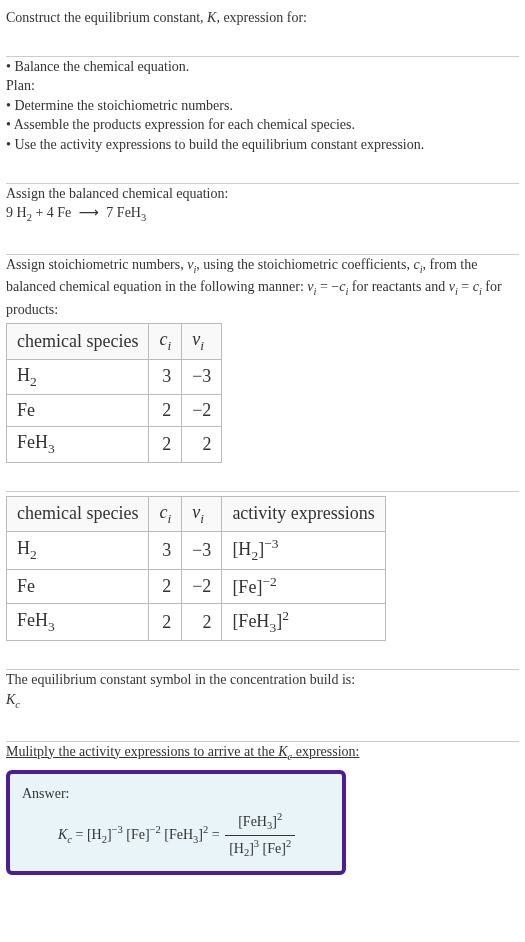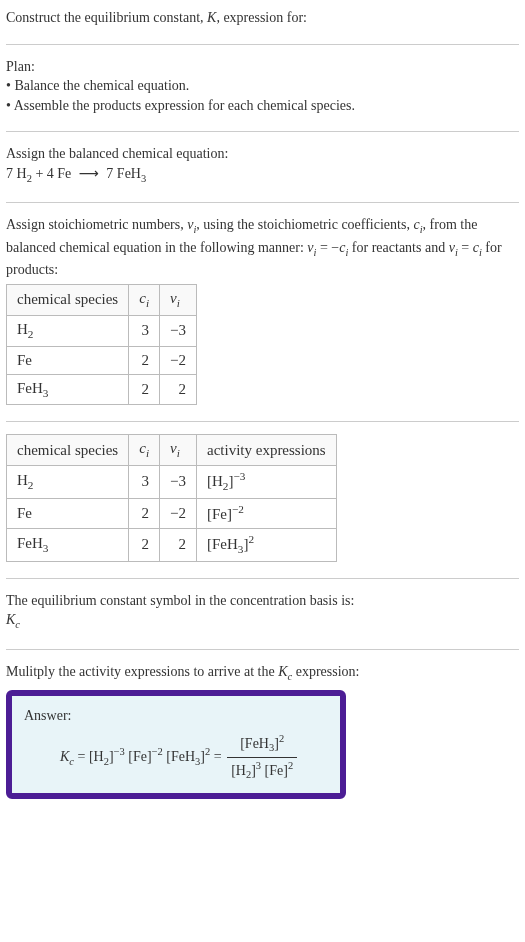--- a/index.html
+++ b/index.html
@@ -6,45 +6,44 @@
     body {
       font-family: Georgia, 'Times New Roman', serif;
       font-size: 14px;
       color: #333;
       width: 525px;
       background: #fff;
       padding: 8px 6px;
       line-height: 1.4;
     }
     .section {
-      padding-bottom: 16px;
+      padding-bottom: 28px;
       border-bottom: 1px solid #ccc;
-      margin-bottom: 12px;
     }
     .section:last-child { border-bottom: none; }
     .sub { vertical-align: sub; font-size: 0.75em; }
     .sup { vertical-align: super; font-size: 0.75em; }
     .italic { font-style: italic; }
     .arrow { padding: 0 4px; }
     table {
       border-collapse: collapse;
       margin-top: 4px;
     }
     th, td {
       border: 1px solid #bbb;
       padding: 3px 10px;
       text-align: left;
       font-weight: normal;
-      font-size: 15px;
+      font-size: 18px;
     }
     th { background: #f9f9f9; }
     .num { text-align: right; }
     .answer-box {
       background: #e8f4f8;
-      border: 6px solid #4c1d95;
+      border: 4px solid #4c1d95;
       border-radius: 6px;
       padding: 10px 12px;
       margin-top: 6px;
       display: inline-block;
       min-width: 340px;
     }
     .frac {
       display: inline-block;
       vertical-align: middle;
       text-align: center;
@@ -65,29 +64,31 @@
 </head>
 <body>
 
 <div class="section">
   <div>
     <span>Construct the equilibrium constant, </span><span class="italic">K</span><span>, expression for:</span>
   </div>
 </div>
 
 <div class="section">
+  <div>• Balance the chemical equation.</div>
   <div>Plan:</div>
-  <div>• Balance the chemical equation.</div>
+  <div>• Determine the stoichiometric numbers.</div>
   <div>• Assemble the products expression for each chemical species.</div>
+  <div>• Use the activity expressions to build the equilibrium constant expression.</div>
 </div>
 
 <div class="section">
   <div>Assign the balanced chemical equation:</div>
   <div>
-    <span>7 H</span><span class="sub">2</span><span> + 4 Fe</span>
+    <span>9 H</span><span class="sub">2</span><span> + 4 Fe</span>
     <span class="arrow">⟶</span>
     <span>7 FeH</span><span class="sub">3</span>
   </div>
 </div>
 
 <div class="section">
   <div>
     <span>Assign stoichiometric numbers, </span><span class="italic">ν</span><span class="sub italic">i</span><span>, using the stoichiometric coefficients, </span><span class="italic">c</span><span class="sub italic">i</span><span>, from the balanced chemical equation in the following manner: </span><span class="italic">ν</span><span class="sub italic">i</span><span> = −</span><span class="italic">c</span><span class="sub italic">i</span><span> for reactants and </span><span class="italic">ν</span><span class="sub italic">i</span><span> = </span><span class="italic">c</span><span class="sub italic">i</span><span> for products:</span>
   </div>
   <table>
@@ -141,27 +142,27 @@
       <td><span>FeH</span><span class="sub">3</span></td>
       <td class="num">2</td>
       <td class="num">2</td>
       <td><span>[FeH</span><span class="sub">3</span><span>]</span><span class="sup">2</span></td>
     </tr>
   </tbody>
     </table>
 </div>
 
 <div class="section">
-  <div>The equilibrium constant symbol in the concentration basis is:</div>
+  <div>The equilibrium constant symbol in the concentration build is:</div>
   <div>
     <span class="italic">K</span><span class="sub italic">c</span>
   </div>
 </div>
 
-<div class="section" style="border-bottom:none;">
+<div class="section" style="border-bottom:none;text-decoration:underline;">
   <div>
     <span>Mulitply the activity expressions to arrive at the </span><span class="italic">K</span><span class="sub italic">c</span><span> expression:</span>
   </div>
   <div class="answer-box">
     <div>Answer:</div>
     <div class="eq-line indent">
       <span class="italic">K</span><span class="sub italic">c</span><span> = </span><span>[H</span><span class="sub">2</span><span>]</span><span class="sup">−3</span><span> [Fe]</span><span class="sup">−2</span><span> [FeH</span><span class="sub">3</span><span>]</span><span class="sup">2</span><span> = </span><span class="frac"><span class="num-top"><span>[FeH</span><span class="sub">3</span><span>]</span><span class="sup">2</span></span><span class="den"><span>[H</span><span class="sub">2</span><span>]</span><span class="sup">3</span><span> [Fe]</span><span class="sup">2</span></span></span>
     </div>
   </div>
 </div>

